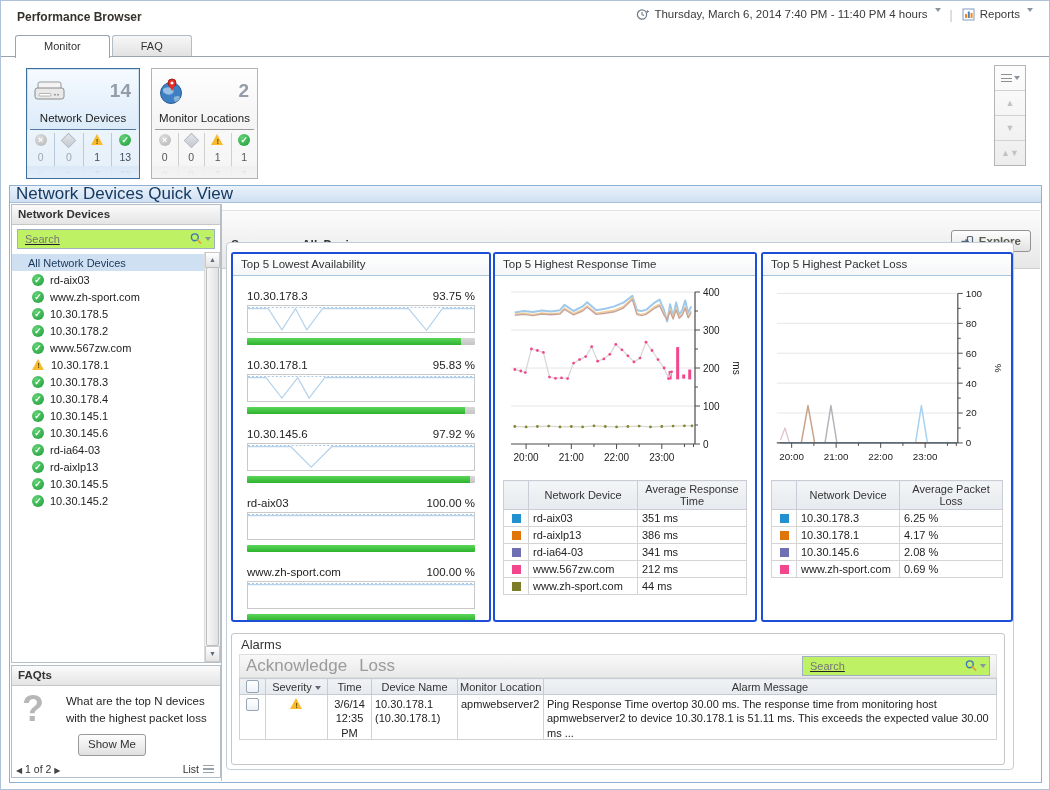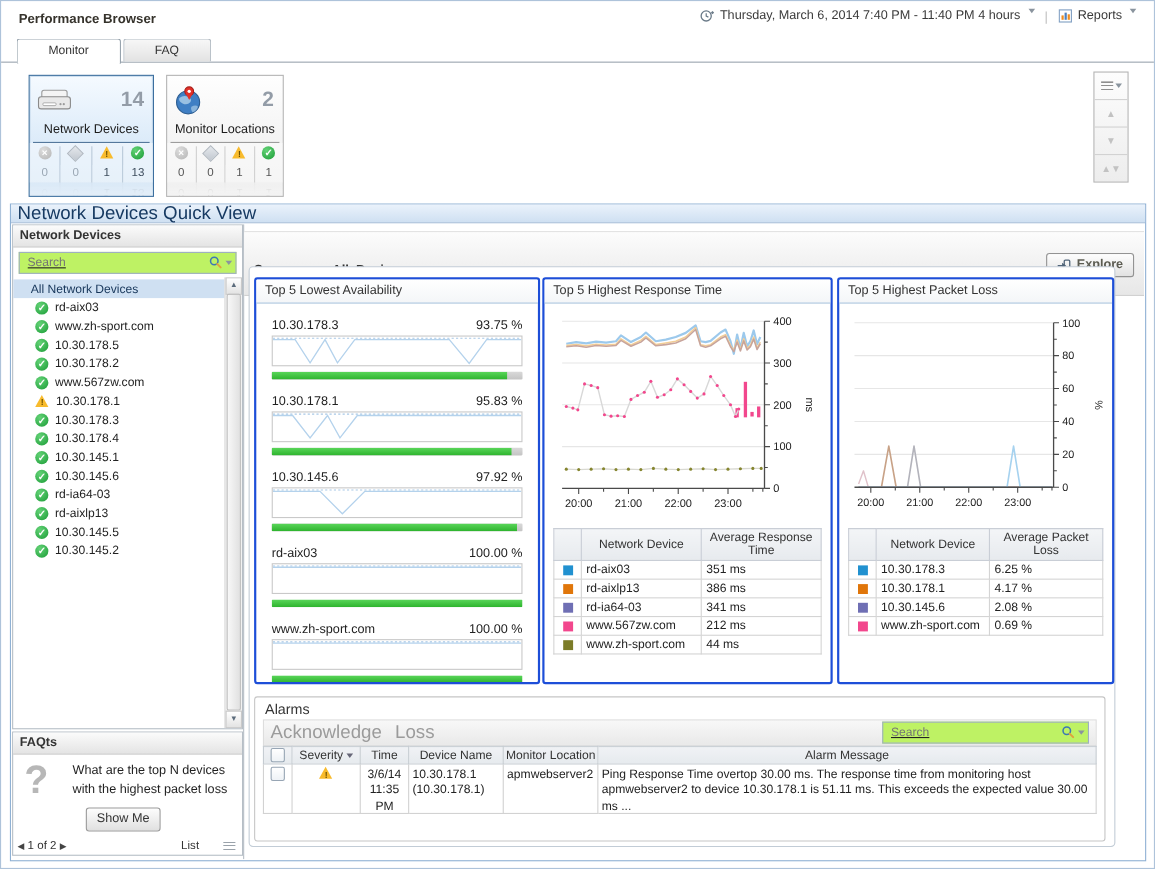--- a/index.html
+++ b/index.html
@@ -77,21 +77,21 @@
   .vs-thumb{position:absolute;left:1px;right:1px;top:15px;bottom:16px;background:linear-gradient(90deg,#f8f8f8,#e1e1e1);border:1px solid #bdbdbd;border-radius:2px;}
 
   
   .faq-panel{position:absolute;left:1px;top:479px;width:208px;height:111px;border:1px solid #b6bec6;background:#fff;}
   .faq-body{position:relative;height:72px;}
   .faq-q{position:absolute;left:10px;top:2px;font-size:36px;font-weight:bold;color:#b7b7b7;}
   .faq-text{position:absolute;left:54px;top:7px;right:4px;font-size:11.5px;line-height:1.5;color:#1f1f1f;}
   .show-me{position:absolute;left:66px;top:48px;width:66px;height:20px;border:1px solid #9a9a9a;border-radius:3px;background:linear-gradient(#fdfdfd,#e0e0e0);font-size:11.5px;color:#333;text-align:center;line-height:19px;}
   .faq-footer{position:absolute;left:4px;right:6px;bottom:2px;display:flex;justify-content:space-between;align-items:center;font-size:10.5px;color:#333;}
   .pg-arrow{font-size:8px;color:#444;}
-  .faq-list{display:flex;align-items:center;gap:22px;}
+  .faq-list{display:flex;align-items:center;gap:4px;}
 
   
   .main{position:absolute;left:211px;top:18px;right:1px;bottom:1px;border-left:1px solid #b6bec6;background:#fff;}
   .summary-bar{margin-top:6px;height:25px;background:linear-gradient(#fcfcfc,#e7e7e7);border-top:1px solid #e3e3e3;border-bottom:1px solid #cdcdcd;display:flex;align-items:flex-end;padding:16px 9px;}
   .summary-title{font-weight:bold;font-size:12px;color:#333;word-spacing:3px;}
   .explore-btn{margin-left:auto;display:flex;align-items:center;gap:5px;height:20px;padding:0 9px;border:1px solid #939393;border-radius:3px;background:linear-gradient(#fefefe,#e2e2e2);font-weight:bold;font-size:11.5px;color:#5c5c52;}
   .content-box{position:absolute;left:4px;right:26px;top:38px;bottom:11px;border:1px solid #c2ccd6;border-radius:4px;background:#fff;}
 
   .chart-panel{position:absolute;top:9px;height:366px;border:2px solid #1d4ed8;border-radius:3px;background:#fff;overflow:hidden;}
   #panel-avail{left:4px;width:256px;}
@@ -709,21 +709,21 @@
                 <th>Device Name</th>
                 <th>Monitor Location</th>
                 <th>Alarm Message</th>
               </tr>
             </thead>
             <tbody>
               <tr>
                 <td class="tcenter"><span class="cb"></span></td>
                 <td class="tcenter"><span class="warn-wrap"><span class="warn-tri"></span><span class="warn-bang">!</span></span></td>
                 <td class="tcenter">
-                    <div class="clip">3/6/14 11:35 PM</div>
+                    <div class="clip">3/6/14 12:35 PM</div>
                   </td>
                 <td>
                     <div class="clip">10.30.178.1 (10.30.178.1)</div>
                   </td>
                 <td>
                     <div class="clip">apmwebserver2</div>
                   </td>
                 <td>
                     <div class="clip">Ping Response Time overtop 30.00 ms. The response time from monitoring host apmwebserver2 to device 10.30.178.1 is 51.11 ms. This exceeds the expected value 30.00 ms ...</div>
                   </td>

